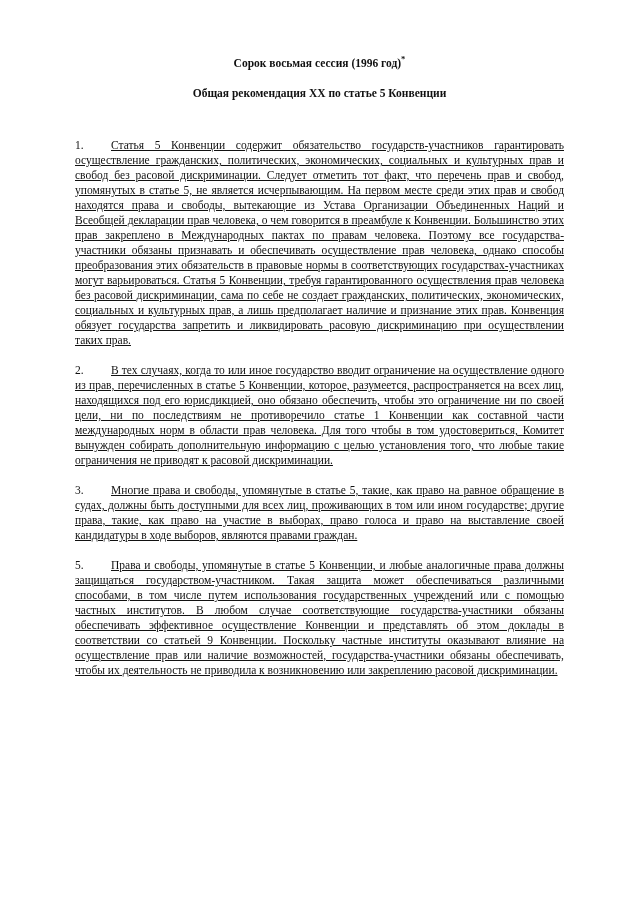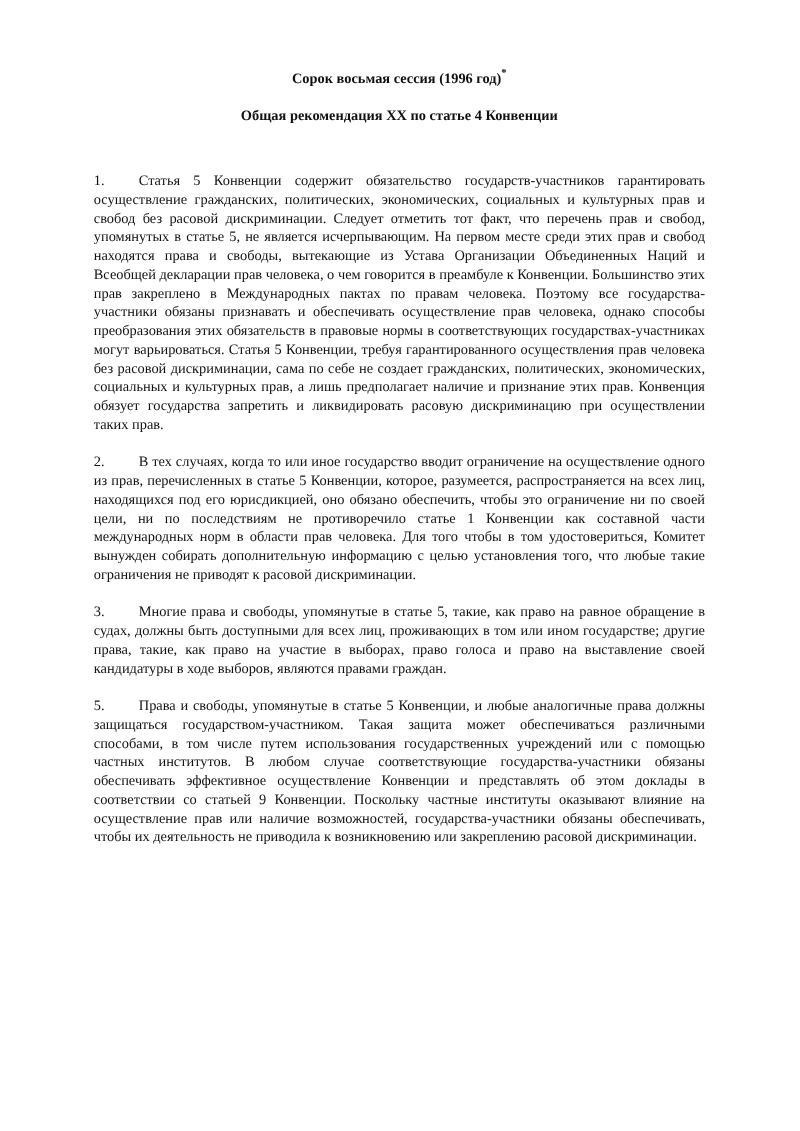--- a/index.html
+++ b/index.html
@@ -29,20 +29,21 @@
   .fn-ref {
     font-size: 75%;
     vertical-align: super;
     line-height: 0;
   }
   .para {
     font-size: 11.5px;
     line-height: 15px;
     text-align: justify;
     margin: 0 0 15px 0;
+    text-decoration: underline;
   }
   .pnum {
     display: inline-block;
     width: 36px;
   }
   .footnote-block {
     position: absolute;
     left: 75px;
     right: 76px;
     top: 834px;
@@ -64,21 +65,21 @@
     width: 32px;
   }
 </style>
 </head>
 <body>
 
 <div class="page">
 
   <div class="heading h1"><span>Сорок восьмая сессия (1996 год)</span><sup class="fn-ref">*</sup></div>
 
-  <div class="heading h2">Общая рекомендация XX по статье 4 Конвенции</div>
+  <div class="heading h2">Общая рекомендация XX по статье 5 Конвенции</div>
 
   <div class="doc-body">
 
     <p class="para"><span class="pnum">1.</span><span>Статья 5 Конвенции содержит обязательство государств-участников гарантировать осуществление гражданских, политических, экономических, социальных и культурных прав и свобод без расовой дискриминации. Следует отметить тот факт, что перечень прав и свобод, упомянутых в статье 5, не является исчерпывающим. На первом месте среди этих прав и свобод находятся права и свободы, вытекающие из Устава Организации Объединенных Наций и Всеобщей декларации прав человека, о чем говорится в преамбуле к Конвенции. Большинство этих прав закреплено в Международных пактах по правам человека. Поэтому все государства-участники обязаны признавать и обеспечивать осуществление прав человека, однако способы преобразования этих обязательств в правовые нормы в соответствующих государствах-участниках могут варьироваться. Статья 5 Конвенции, требуя гарантированного осуществления прав человека без расовой дискриминации, сама по себе не создает гражданских, политических, экономических, социальных и культурных прав, а лишь предполагает наличие и признание этих прав. Конвенция обязует государства запретить и ликвидировать расовую дискриминацию при осуществлении таких прав.</span></p>
 
     <p class="para"><span class="pnum">2.</span><span>В тех случаях, когда то или иное государство вводит ограничение на осуществление одного из прав, перечисленных в статье 5 Конвенции, которое, разумеется, распространяется на всех лиц, находящихся под его юрисдикцией, оно обязано обеспечить, чтобы это ограничение ни по своей цели, ни по последствиям не противоречило статье 1 Конвенции как составной части международных норм в области прав человека. Для того чтобы в том удостовериться, Комитет вынужден собирать дополнительную информацию с целью установления того, что любые такие ограничения не приводят к расовой дискриминации.</span></p>
 
     <p class="para"><span class="pnum">3.</span><span>Многие права и свободы, упомянутые в статье 5, такие, как право на равное обращение в судах, должны быть доступными для всех лиц, проживающих в том или ином государстве; другие права, такие, как право на участие в выборах, право голоса и право на выставление своей кандидатуры в ходе выборов, являются правами граждан.</span></p>
 
 

